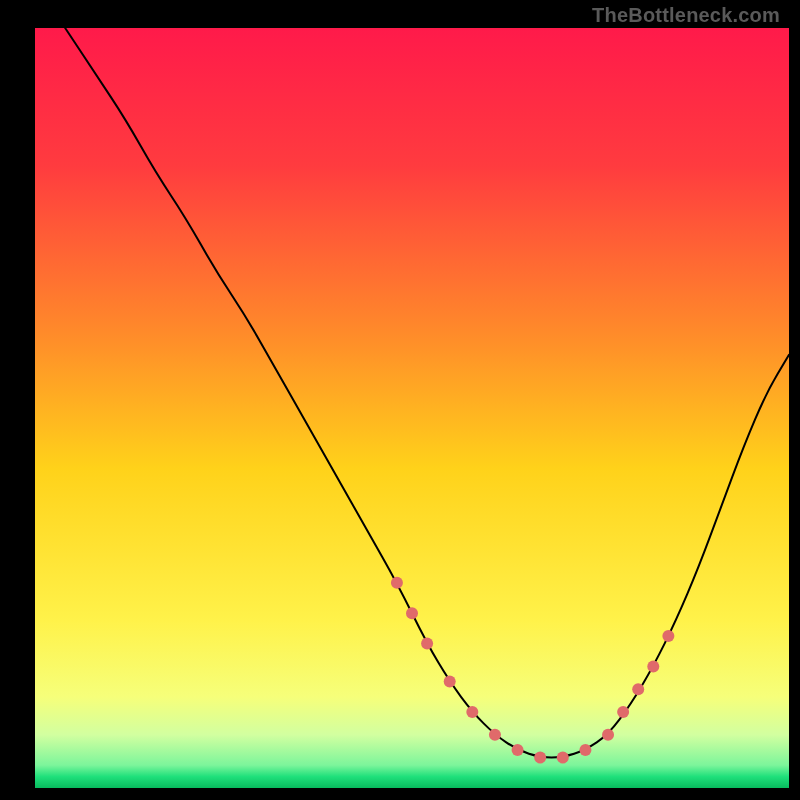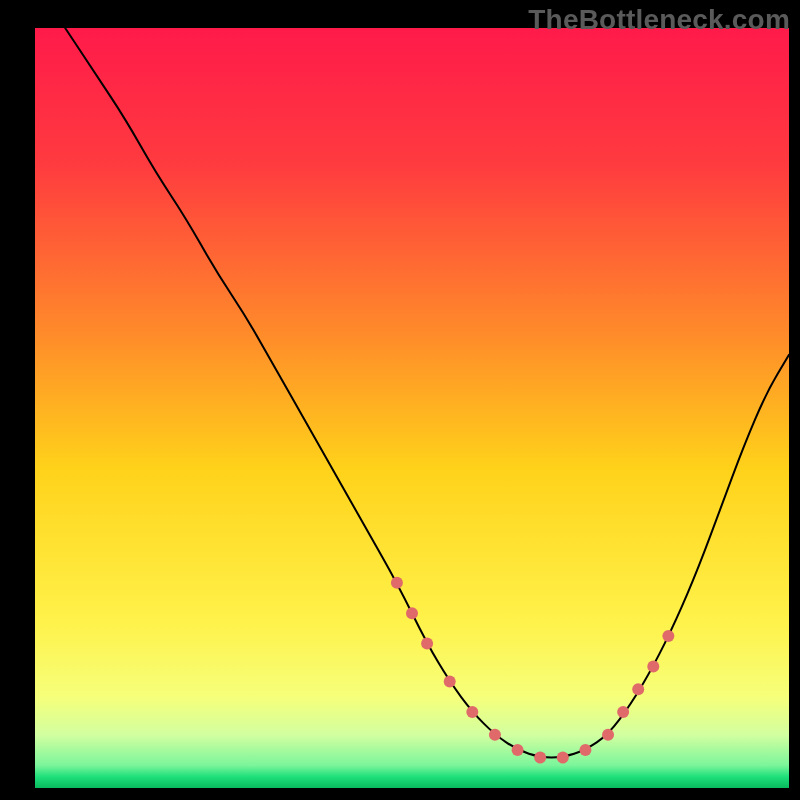--- a/index.html
+++ b/index.html
@@ -11,23 +11,23 @@
     overflow: hidden;
   }
   .stage {
     position: relative;
     width: 800px;
     height: 800px;
   }
   .watermark {
     position: absolute;
     top: 4px;
-    right: 10px;
+    right: 20px;
     font-family: Arial, Helvetica, sans-serif;
-    font-size: 28px;
+    font-size: 20px;
     font-weight: bold;
     color: #5a5a5a;
     letter-spacing: 0.2px;
     z-index: 50;
     user-select: none;
   }
   svg.plot {
     position: absolute;
     left: 0; top: 0;
     width: 800px;

